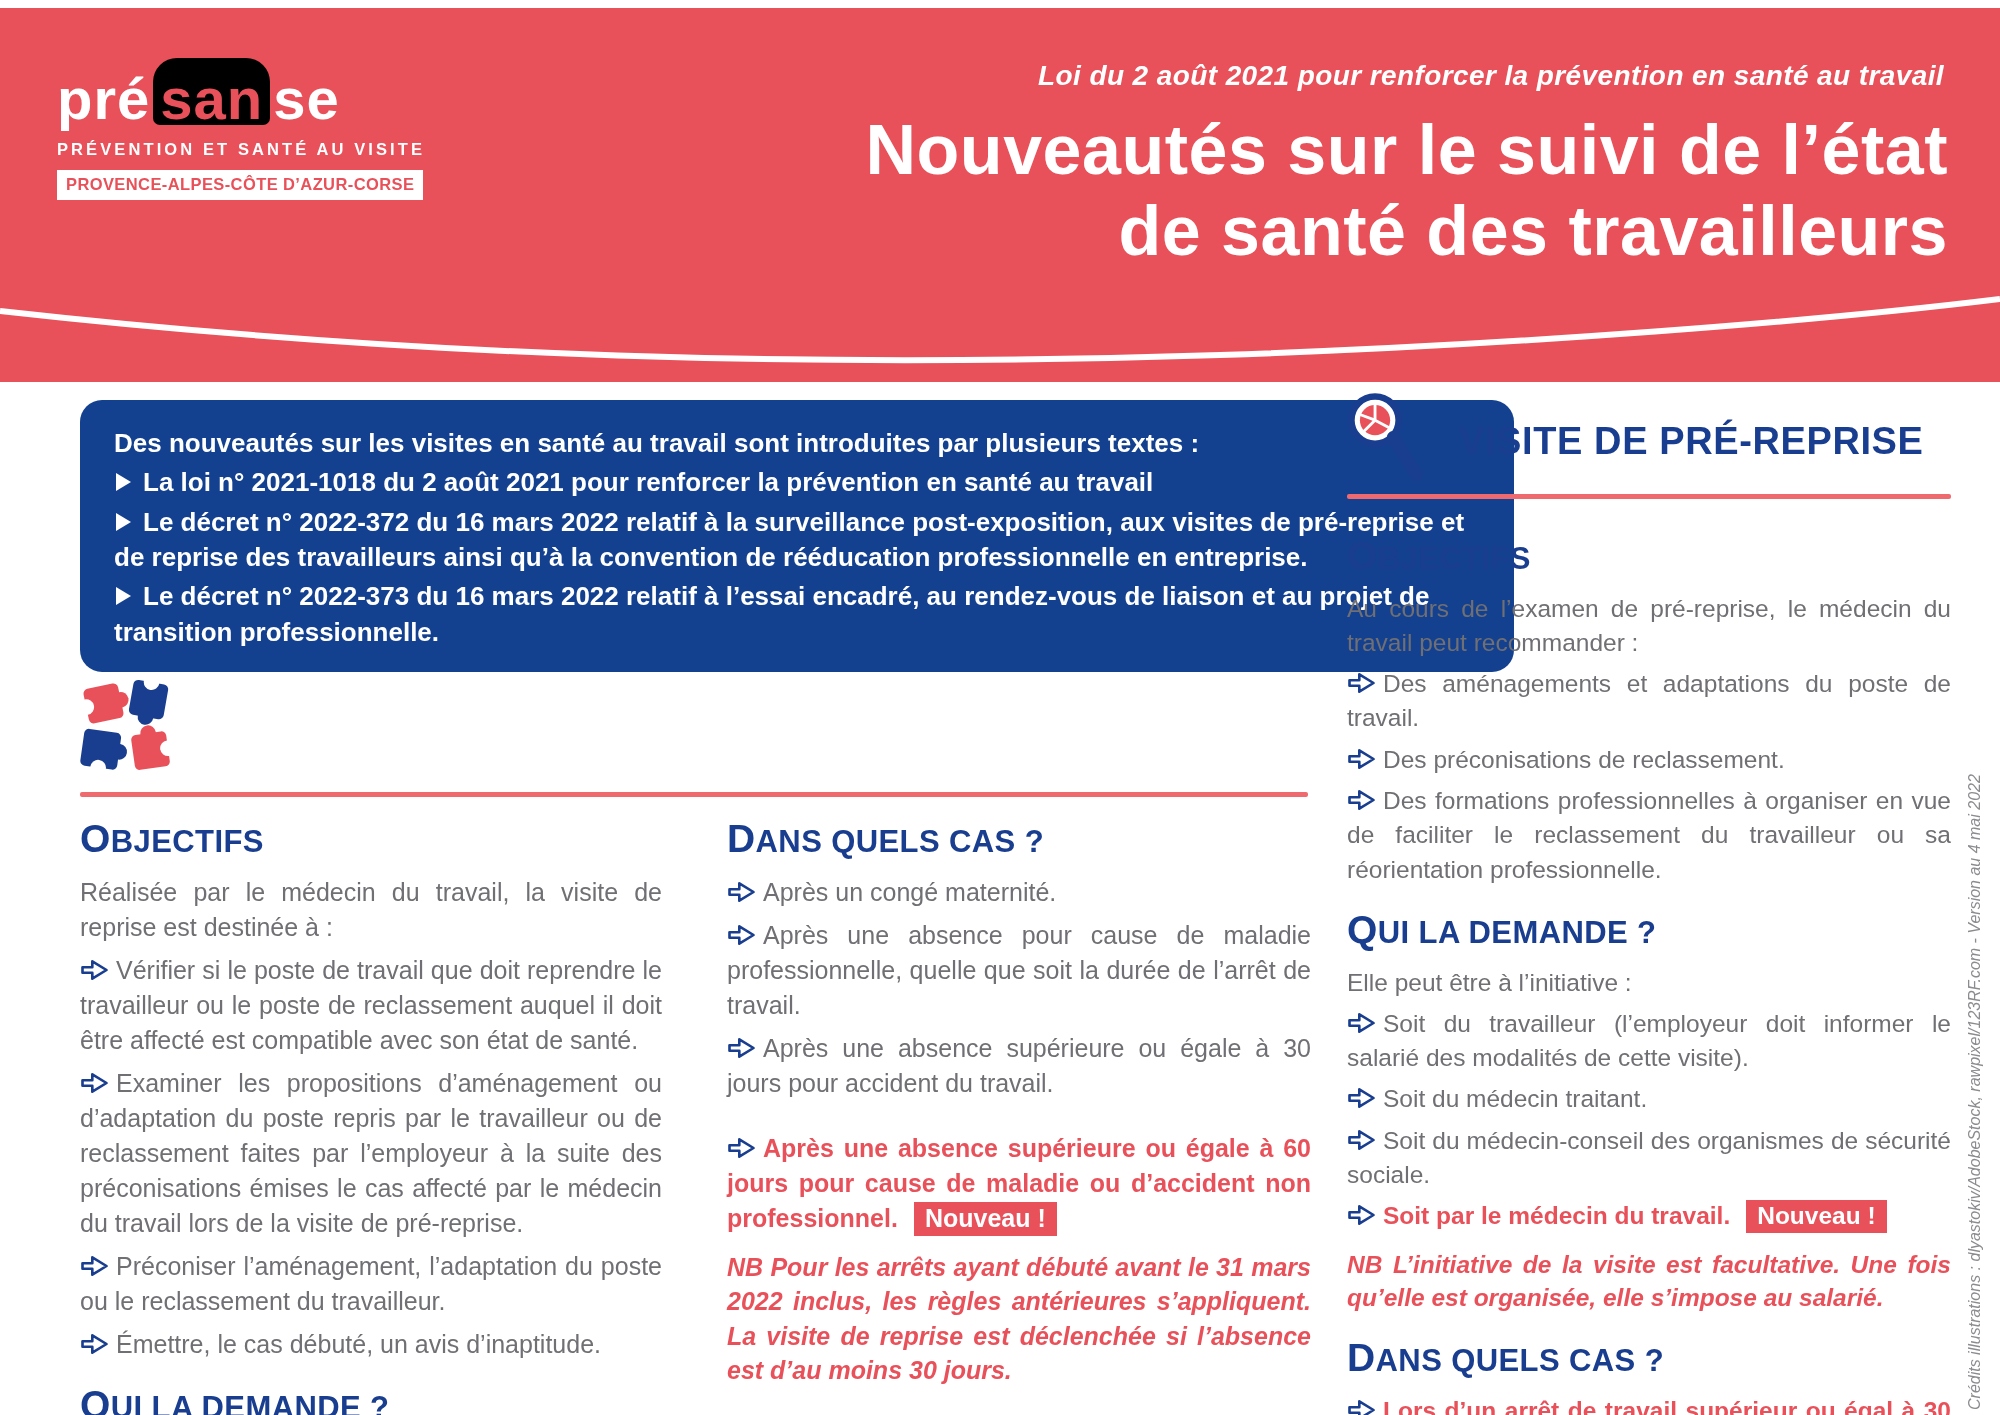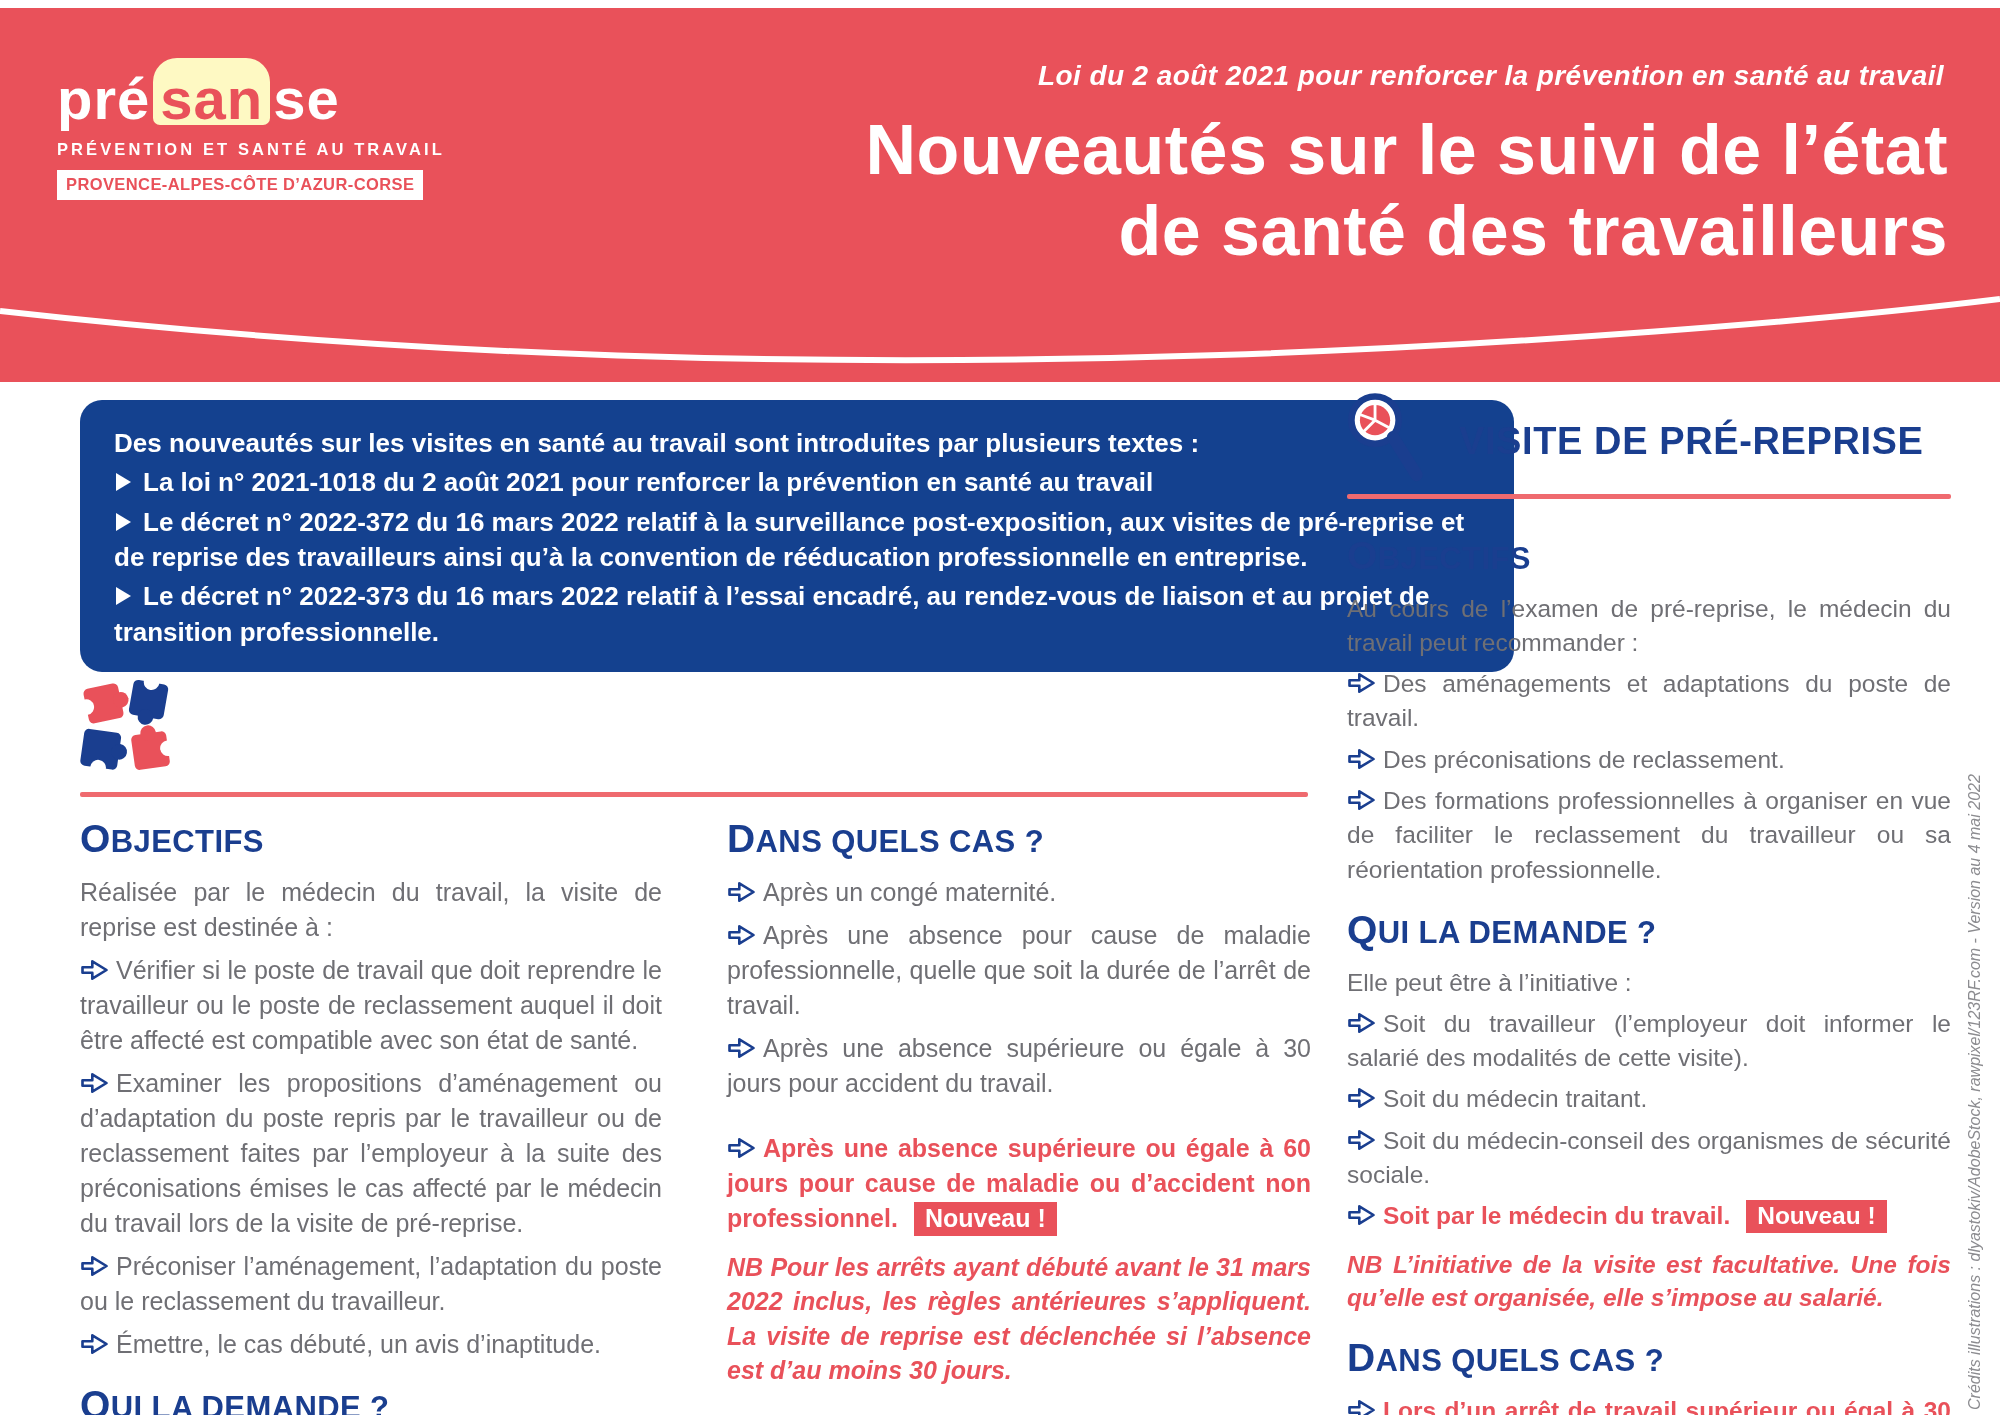--- a/index.html
+++ b/index.html
@@ -8,21 +8,21 @@
     width:2000px;height:1415px;
     background:#ffffff;
     overflow:hidden;
     font-family:"Liberation Sans", sans-serif;
     -webkit-font-smoothing:antialiased;
   }
   
   .header-band{position:absolute;left:0;top:8px;width:2000px;height:374px;}
   .logo{position:absolute;left:57px;top:50px;width:360px;color:#fff;}
   .brand{display:flex;align-items:baseline;font-size:58px;font-weight:bold;letter-spacing:1px;line-height:1;}
-  .brand-box{background:#fef9c3;color:#E9515A;padding:16px 7px 2px 7px;border-radius:24px 24px 7px 7px;margin:0 3px;line-height:.85;}
+  .brand-box{background:#000000;color:#E9515A;padding:16px 7px 2px 7px;border-radius:24px 24px 7px 7px;margin:0 3px;line-height:.85;}
   .tagline{font-size:16.5px;font-weight:bold;letter-spacing:3.1px;margin-top:12px;white-space:nowrap;}
   .region{display:inline-block;background:#fff;color:#E9515A;font-weight:bold;font-size:16.5px;letter-spacing:.4px;padding:5px 9px 6px;margin-top:11px;white-space:nowrap;}
   .header-text{position:absolute;right:52px;top:52px;width:1500px;text-align:right;color:#fff;}
   .kicker{font-size:28px;font-style:italic;font-weight:bold;letter-spacing:.4px;margin:0 4px 18px 0;}
   .main-title{font-size:70px;font-weight:bold;line-height:1.16;letter-spacing:.5px;margin:0;}
   
   .intro-box{
     position:absolute;left:80px;top:400px;width:1434px;height:272px;box-sizing:border-box;
     background:#14418F;border-radius:22px;padding:26px 34px;color:#fff;
     font-size:26px;font-weight:bold;line-height:1.36;
@@ -69,21 +69,21 @@
     <rect x="0" y="0" width="2000" height="374" fill="#E9515A"></rect>
     <path d="M0 303 C 420 350, 820 360, 1220 347 C 1520 337, 1820 313, 2000 291" stroke="#ffffff" stroke-width="6" fill="none"></path>
   </svg>
 
   <div class="logo">
     <div class="brand">
       <span>pré</span>
         <span class="brand-box">san</span>
         <span>se</span>
     </div>
-    <div class="tagline">PRÉVENTION ET SANTÉ AU TRAVAIL</div>
+    <div class="tagline">PRÉVENTION ET SANTÉ AU VISITE</div>
     <div class="region">PROVENCE-ALPES-CÔTE D’AZUR-CORSE</div>
   </div>
 
   <div class="header-text">
     <div class="kicker">Loi du 2 août 2021 pour renforcer la prévention en santé au travail</div>
     <div class="main-title">
       <div>Nouveautés sur le suivi de l’état</div>
       <div>de santé des travailleurs</div>
     </div>
   </div>

